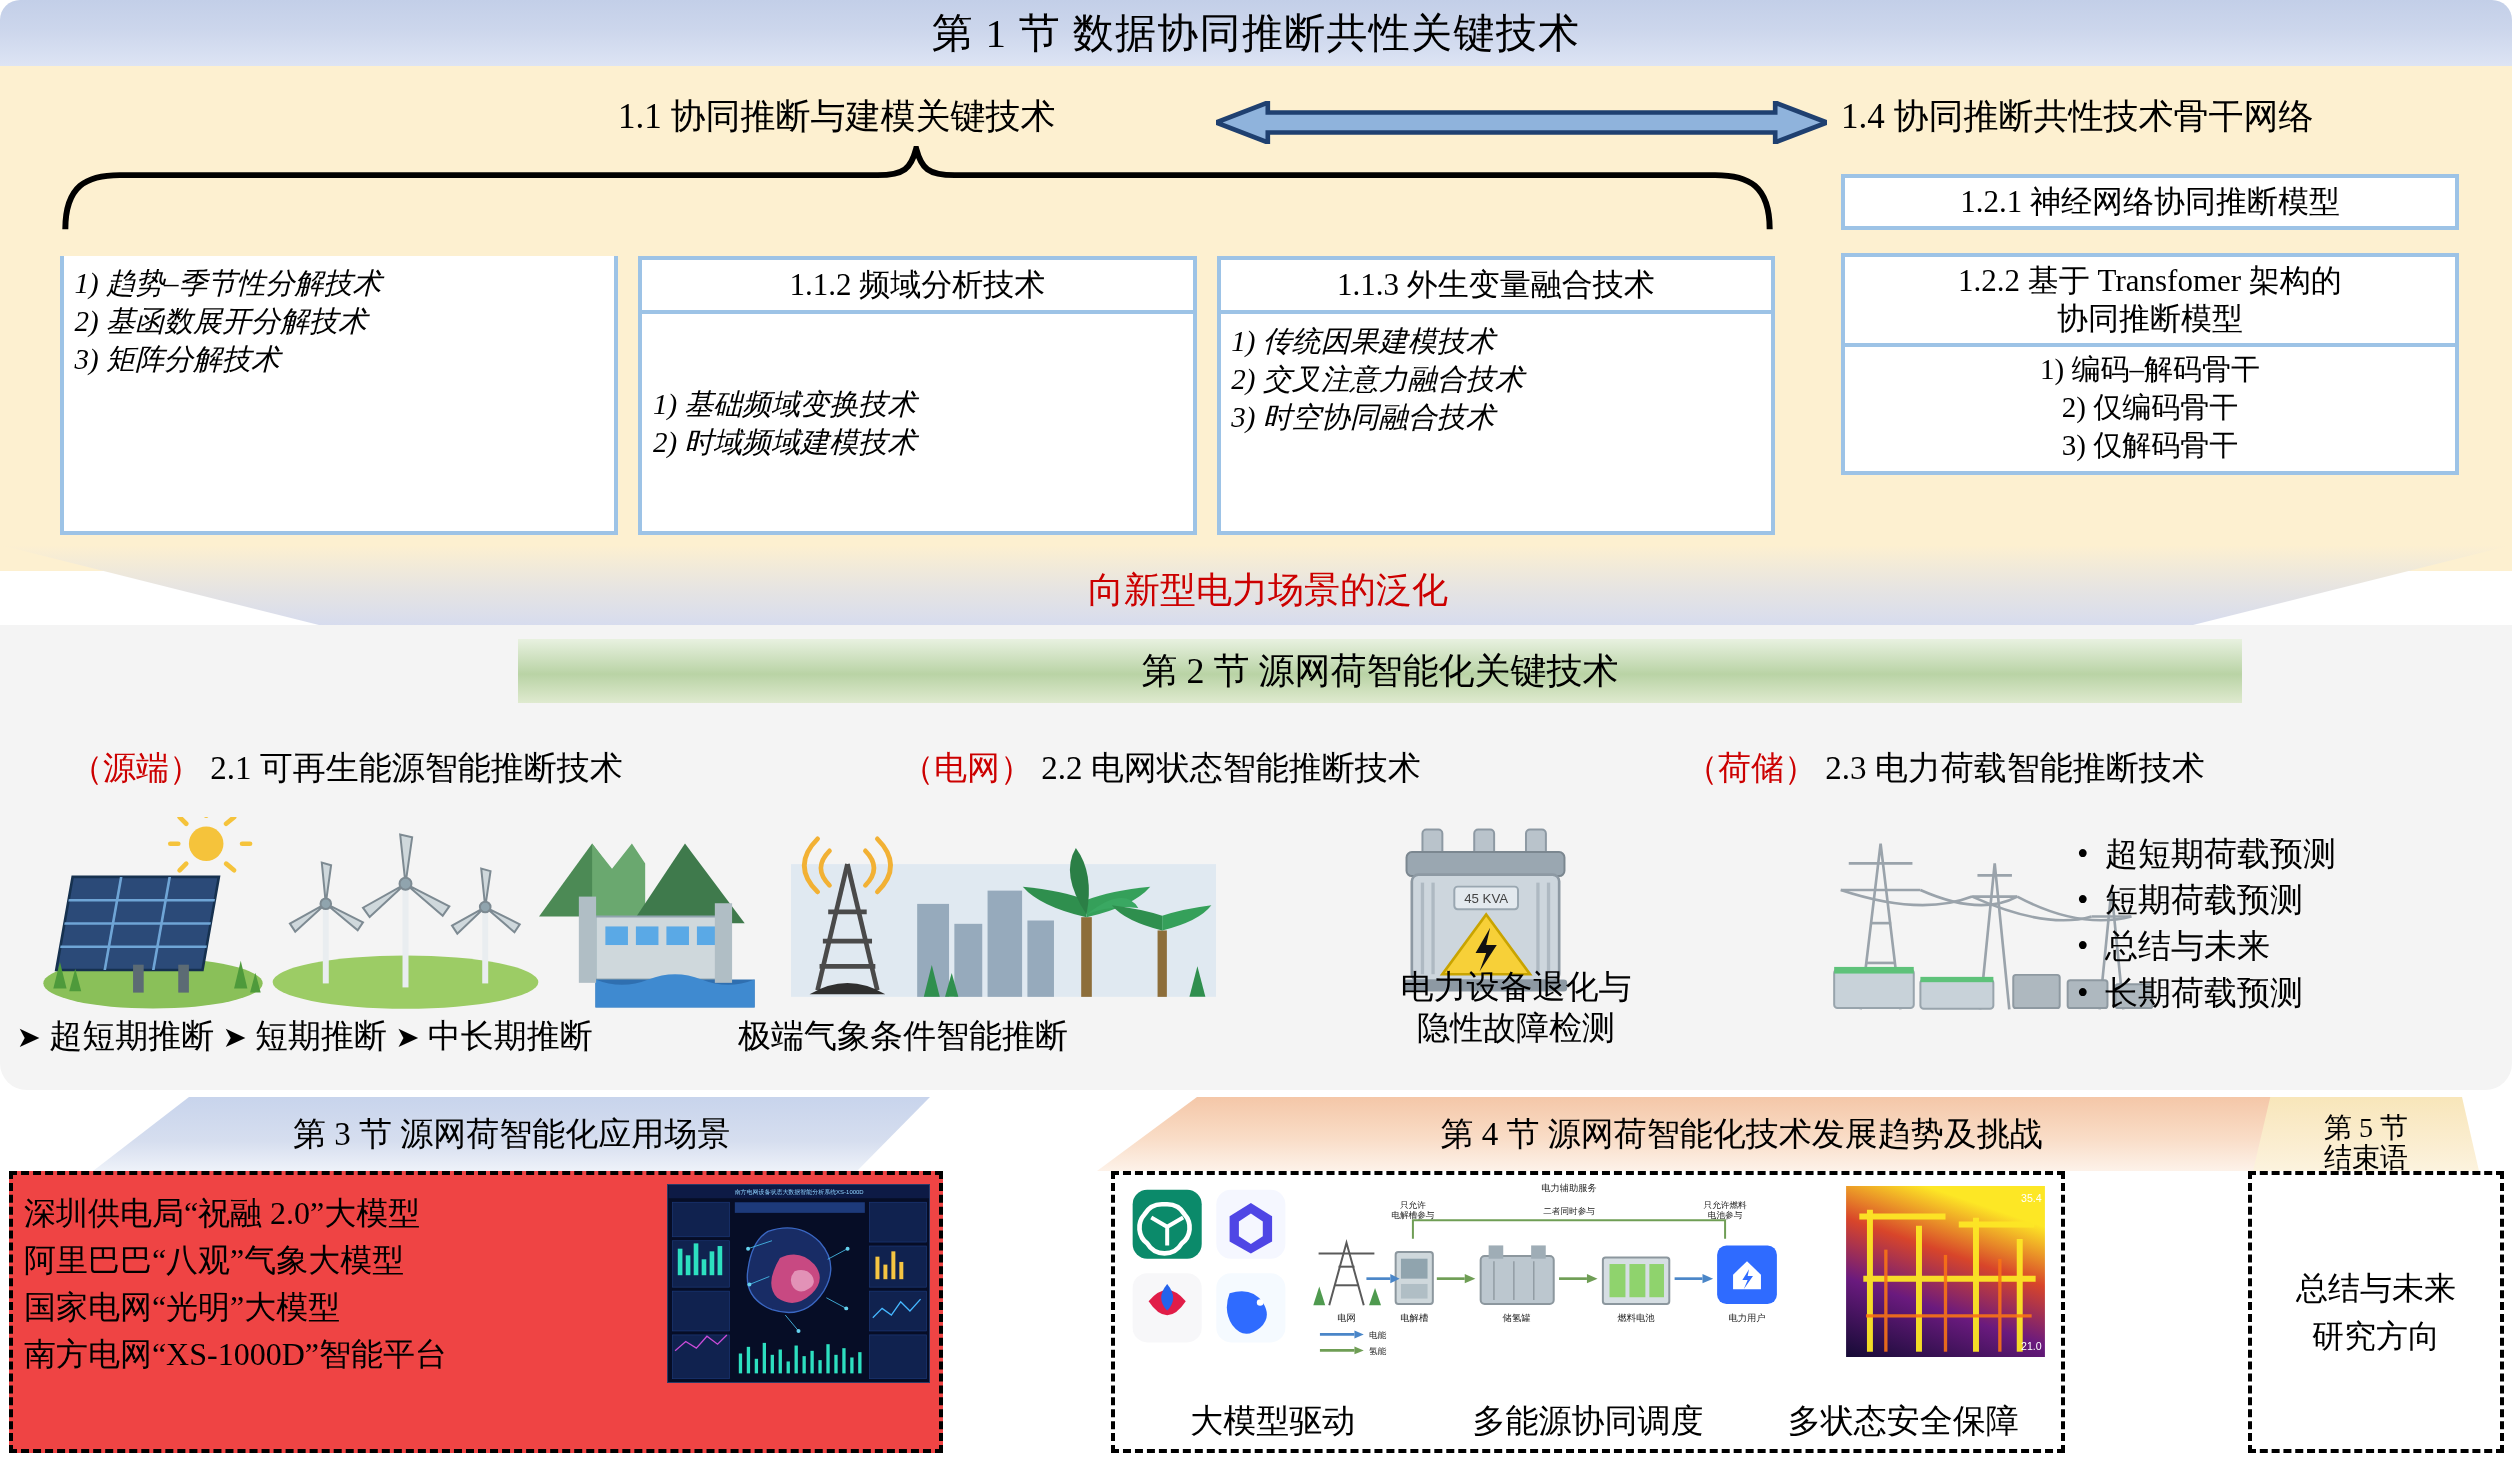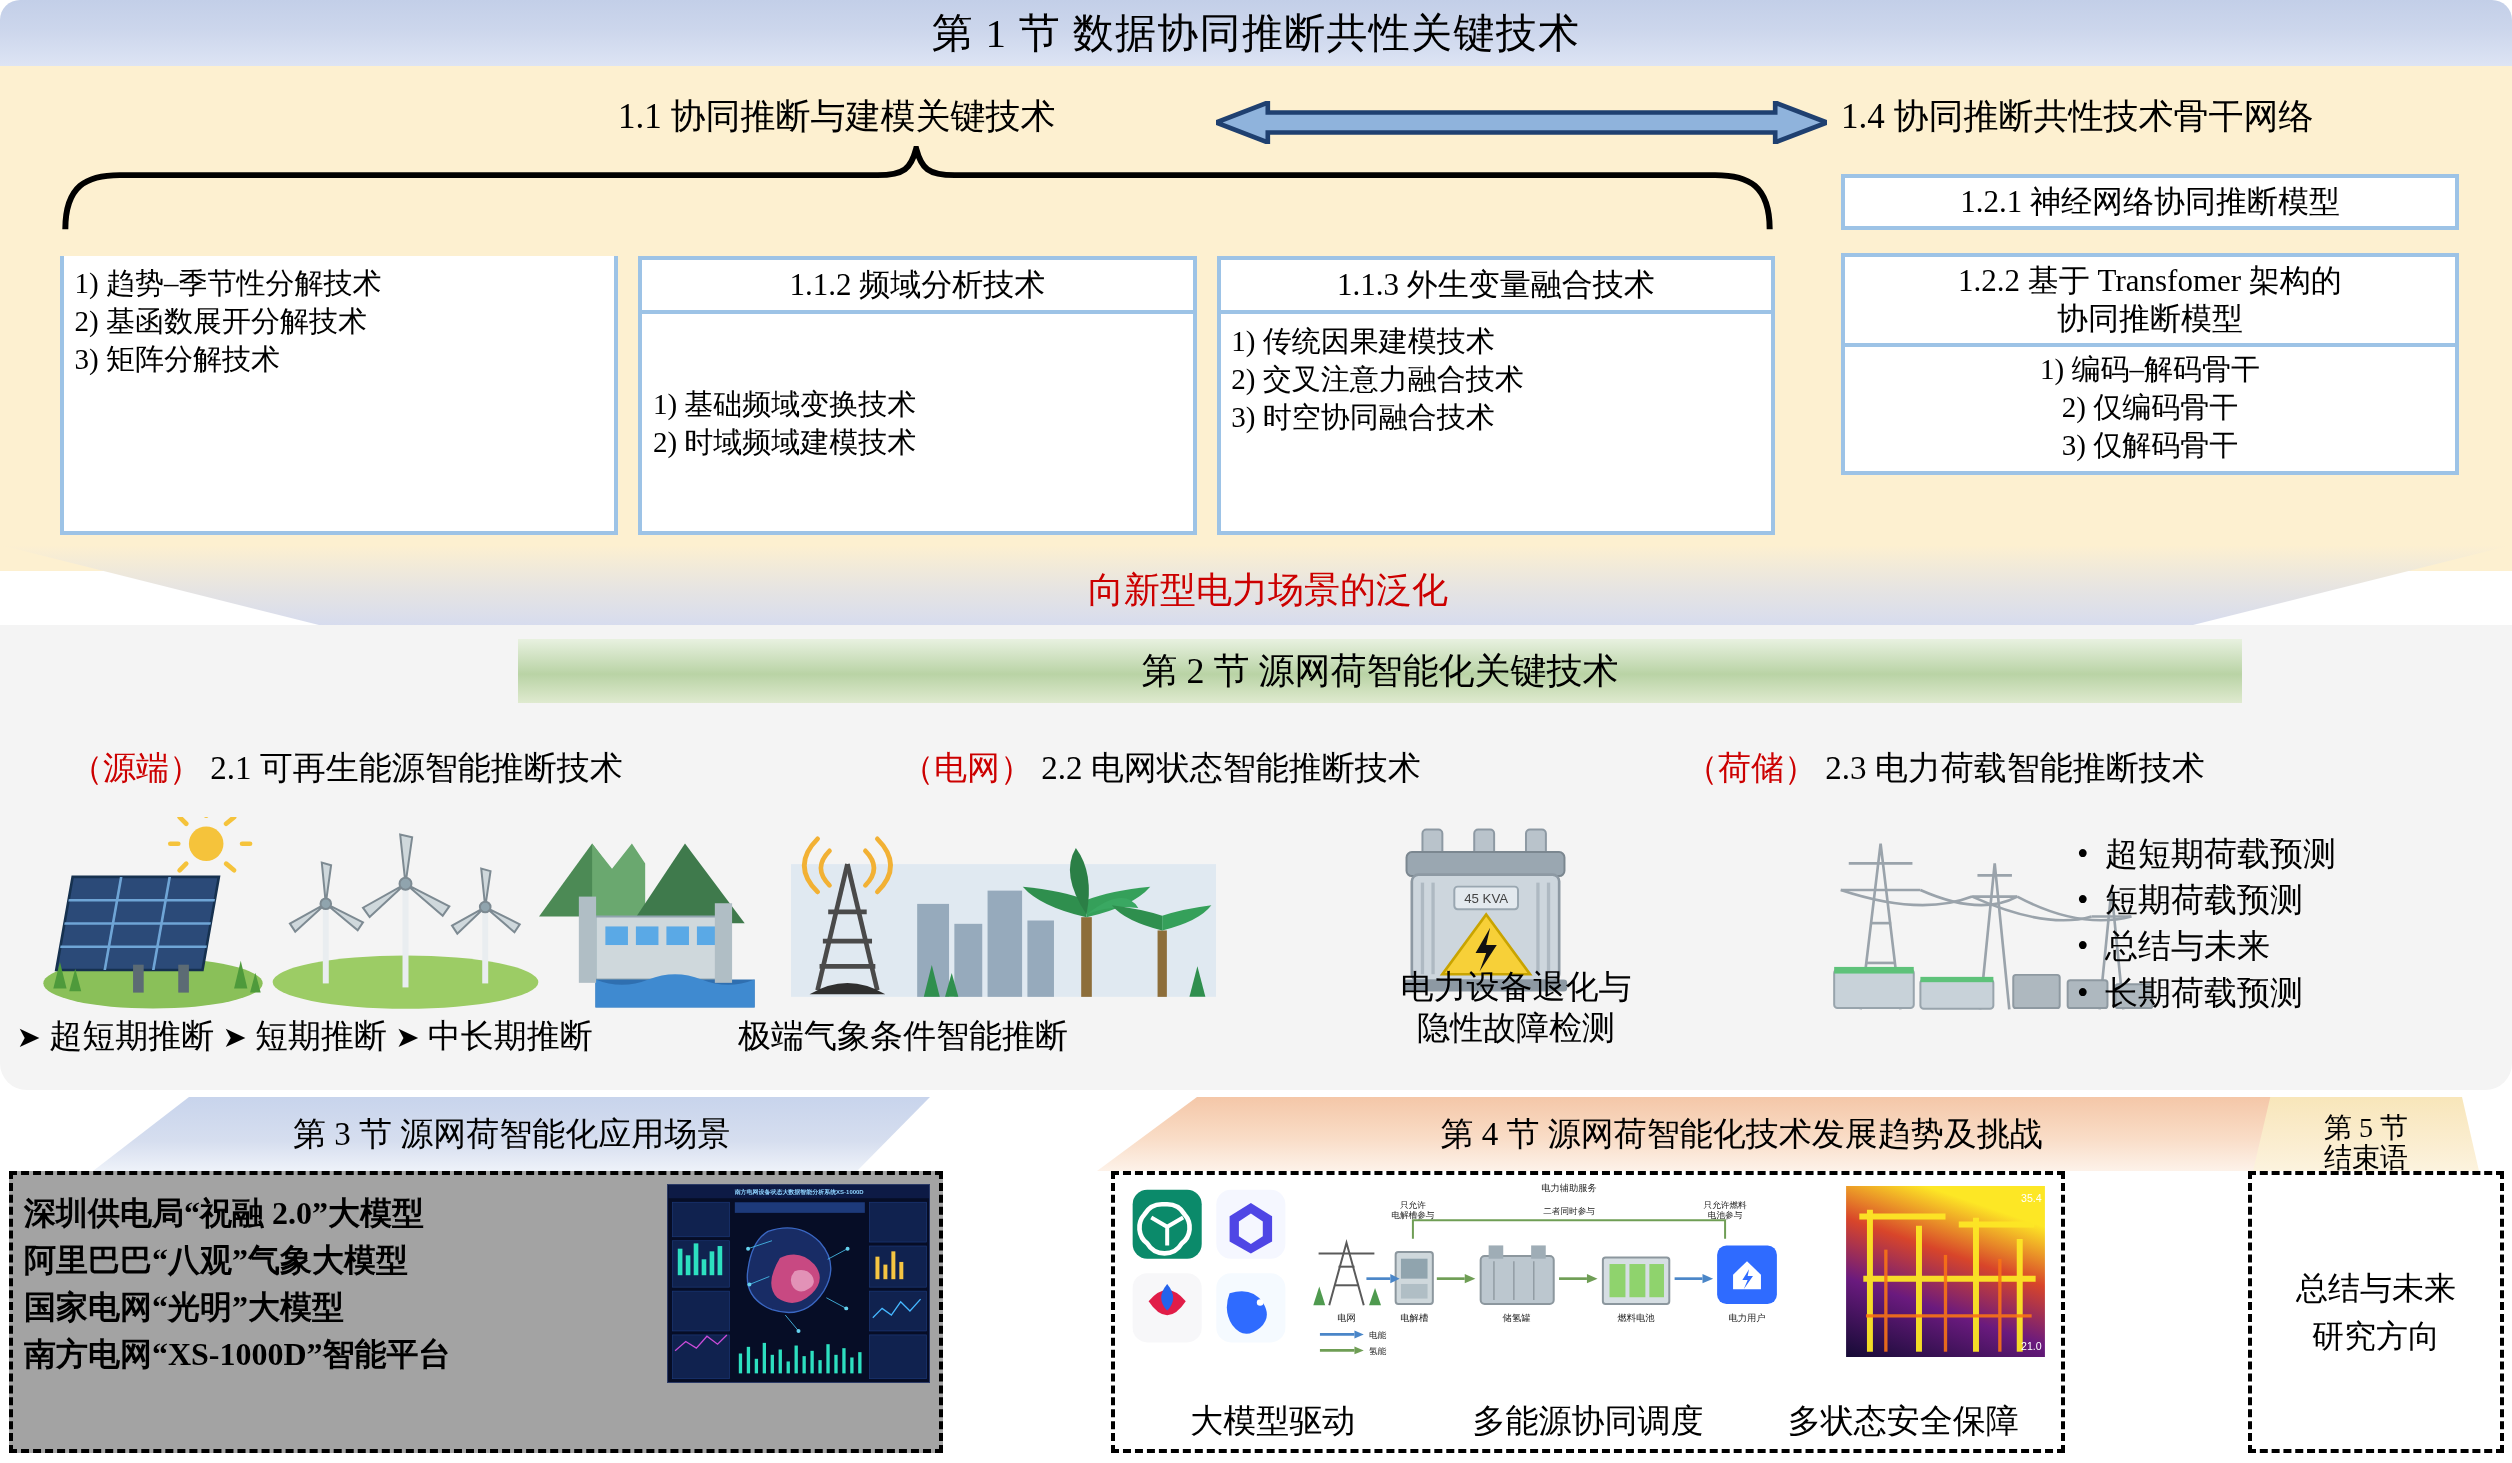--- a/index.html
+++ b/index.html
@@ -47,21 +47,21 @@
             display: flex; gap: 20px; }
   .tbox { flex: 1; display: flex; flex-direction: column; }
   .tbox-head {
     border: 4px solid #9dc3e6; background: #ffffff;
     height: 58px; display: flex; align-items: center; justify-content: center;
     font-size: 31px; white-space: nowrap; color: #000;
   }
   .tbox-body {
     border: 4px solid #9dc3e6; border-top: none; background: #ffffff;
     flex: 1; padding: 9.3px 10.6px 6.6px 10.6px;
-    display: flex; flex-direction: column; justify-content: flex-start;
+    display: flex; flex-direction: column; justify-content: flex-start; font-style: italic;
   }
   .tbox-body.center { justify-content: center; }
   .tbox-body .li { font-size: 29px; line-height: 1.30; white-space: nowrap; color: #000; }
 
   
   .rbox { position: absolute; left: 1841px; }
   .rbox1 { top: 174px; width: 618px; }
   .rbox2 { top: 253px; width: 618px; }
   .rhead {
     border: 4px solid #9dc3e6; background: #fff;
@@ -121,21 +121,21 @@
   
   .banner3 {
     position: absolute; left: 93px; top: 1097px; width: 837px; height: 74px;
     background: linear-gradient(to bottom, #c8d4ec 0%, #d6deef 60%, #eef2f9 100%);
     clip-path: polygon(96px 0, 837px 0, 764px 74px, 0 74px);
     display: flex; align-items: center; justify-content: center;
     font-size: 33px; color: #000;
   }
   .box3 {
     position: absolute; left: 9.3px; top: 1171px; width: 934px; height: 282px;
-    border: 4.7px dashed #000; background: #a3a3a3; font-weight: bold;
+    border: 4.7px dashed #000; background: #ef4444;
   }
   .box3 .lines { position: absolute; left: 10.6px; top: 14.6px; font-size: 32px;
                  line-height: 1.47; color: #000; white-space: nowrap; }
   .thumb3 { position: absolute; right: 9.3px; top: 9.3px; width: 263px; height: 199px;
             background: #0a1230; border: 1.3px solid #2b3a66; overflow: hidden; }
 
   .banner4 {
     position: absolute; left: 1097px; top: 1097px; width: 1289px; height: 74px;
     background: linear-gradient(to bottom, #f4c7a8 0%, #f9dcc6 55%, #fdf2e9 100%);
     clip-path: polygon(100px 0, 1190px 0, 1289px 74px, 0 74px);

